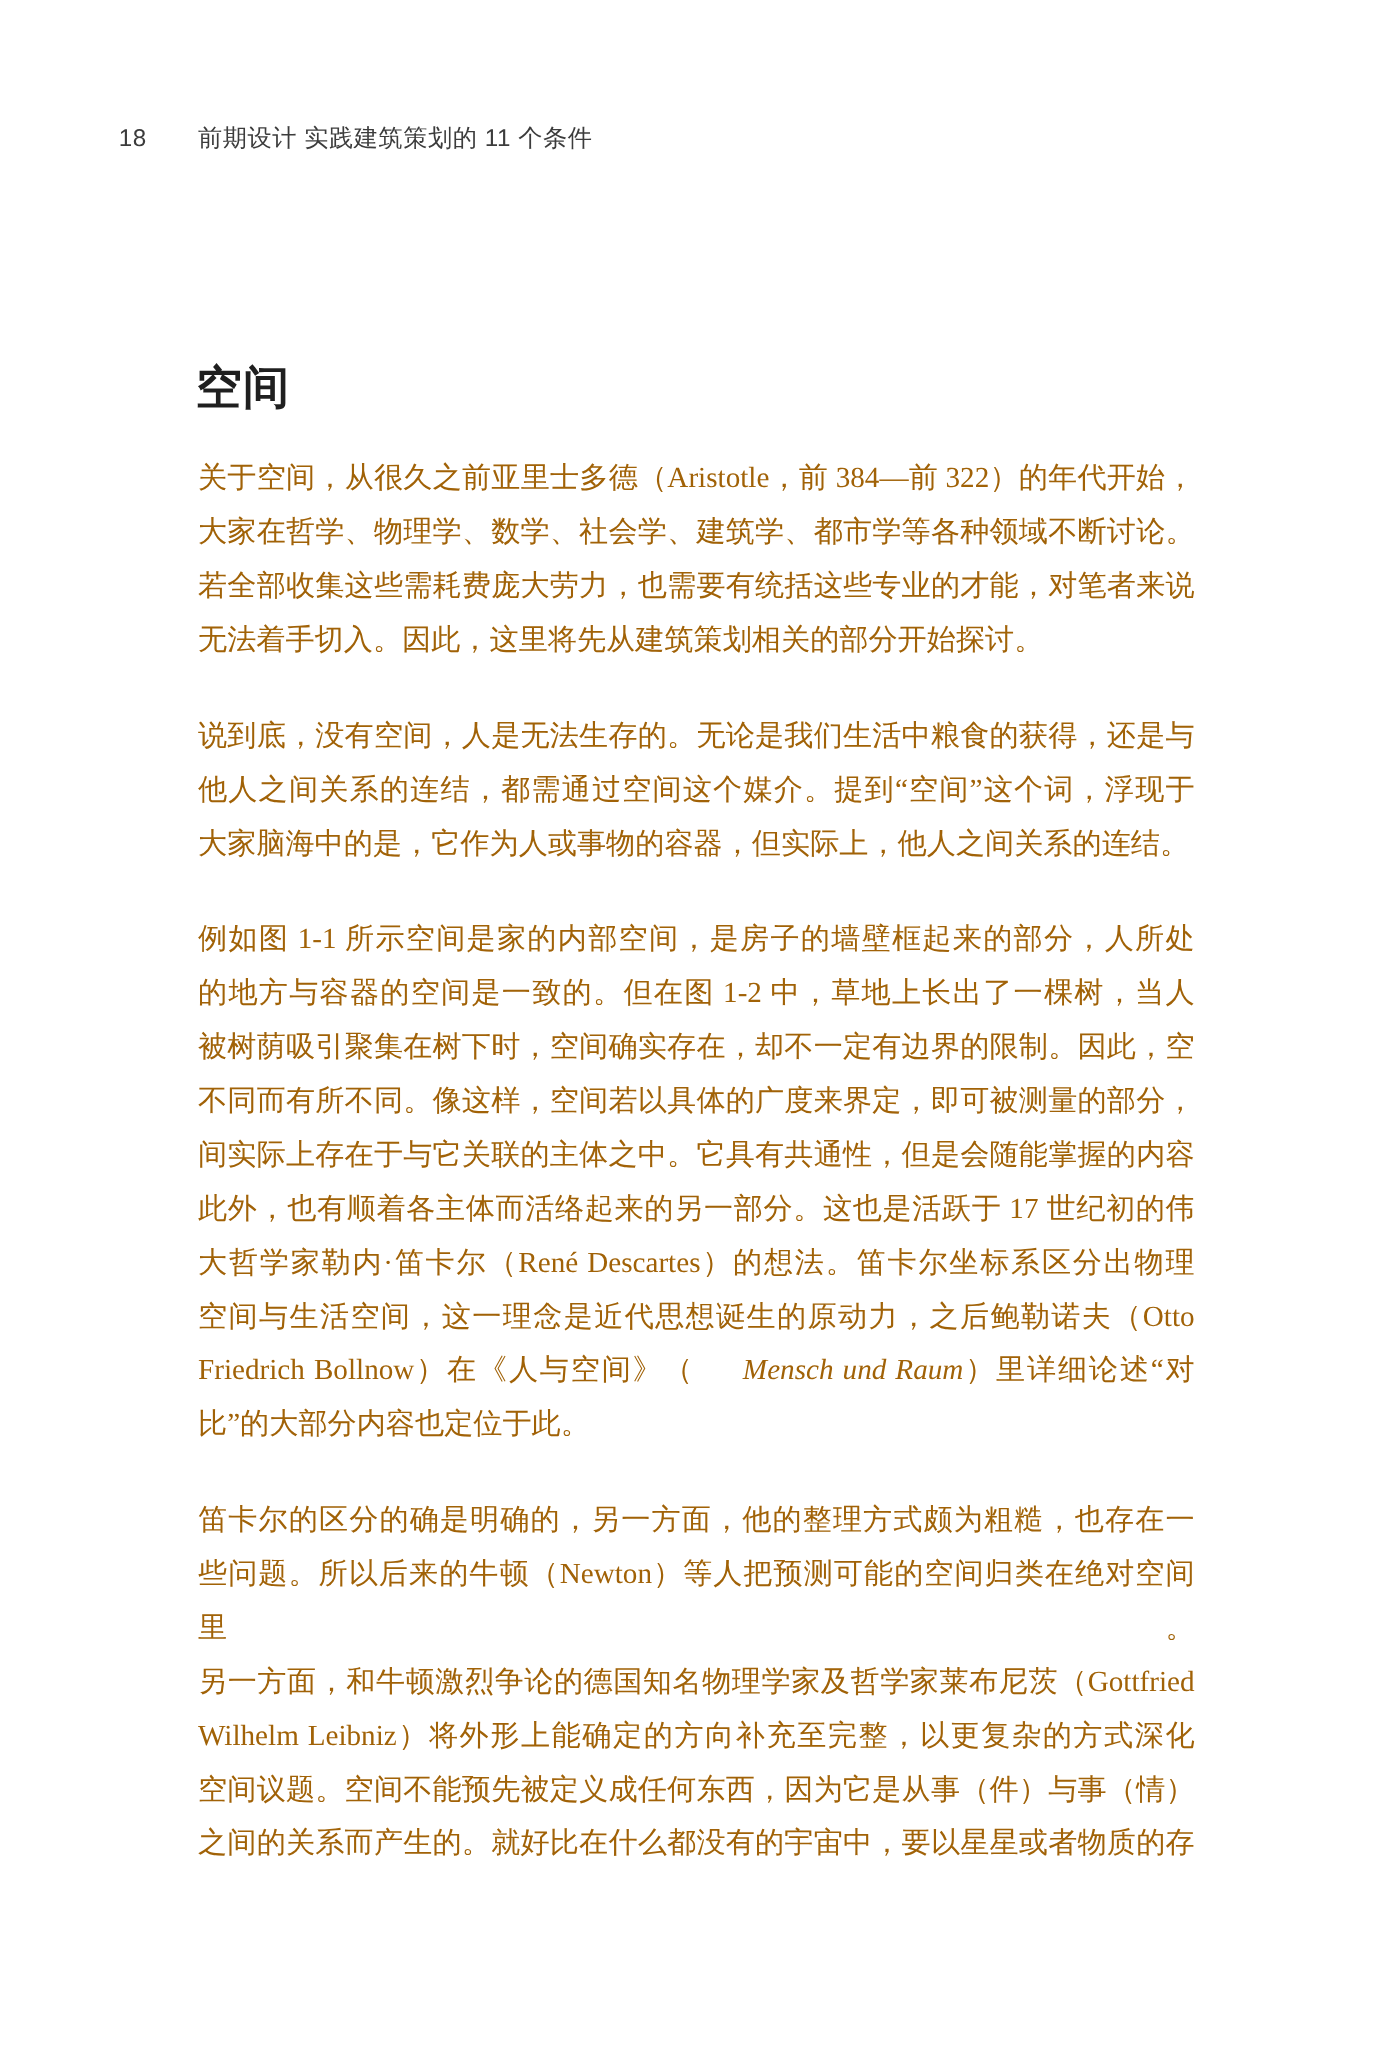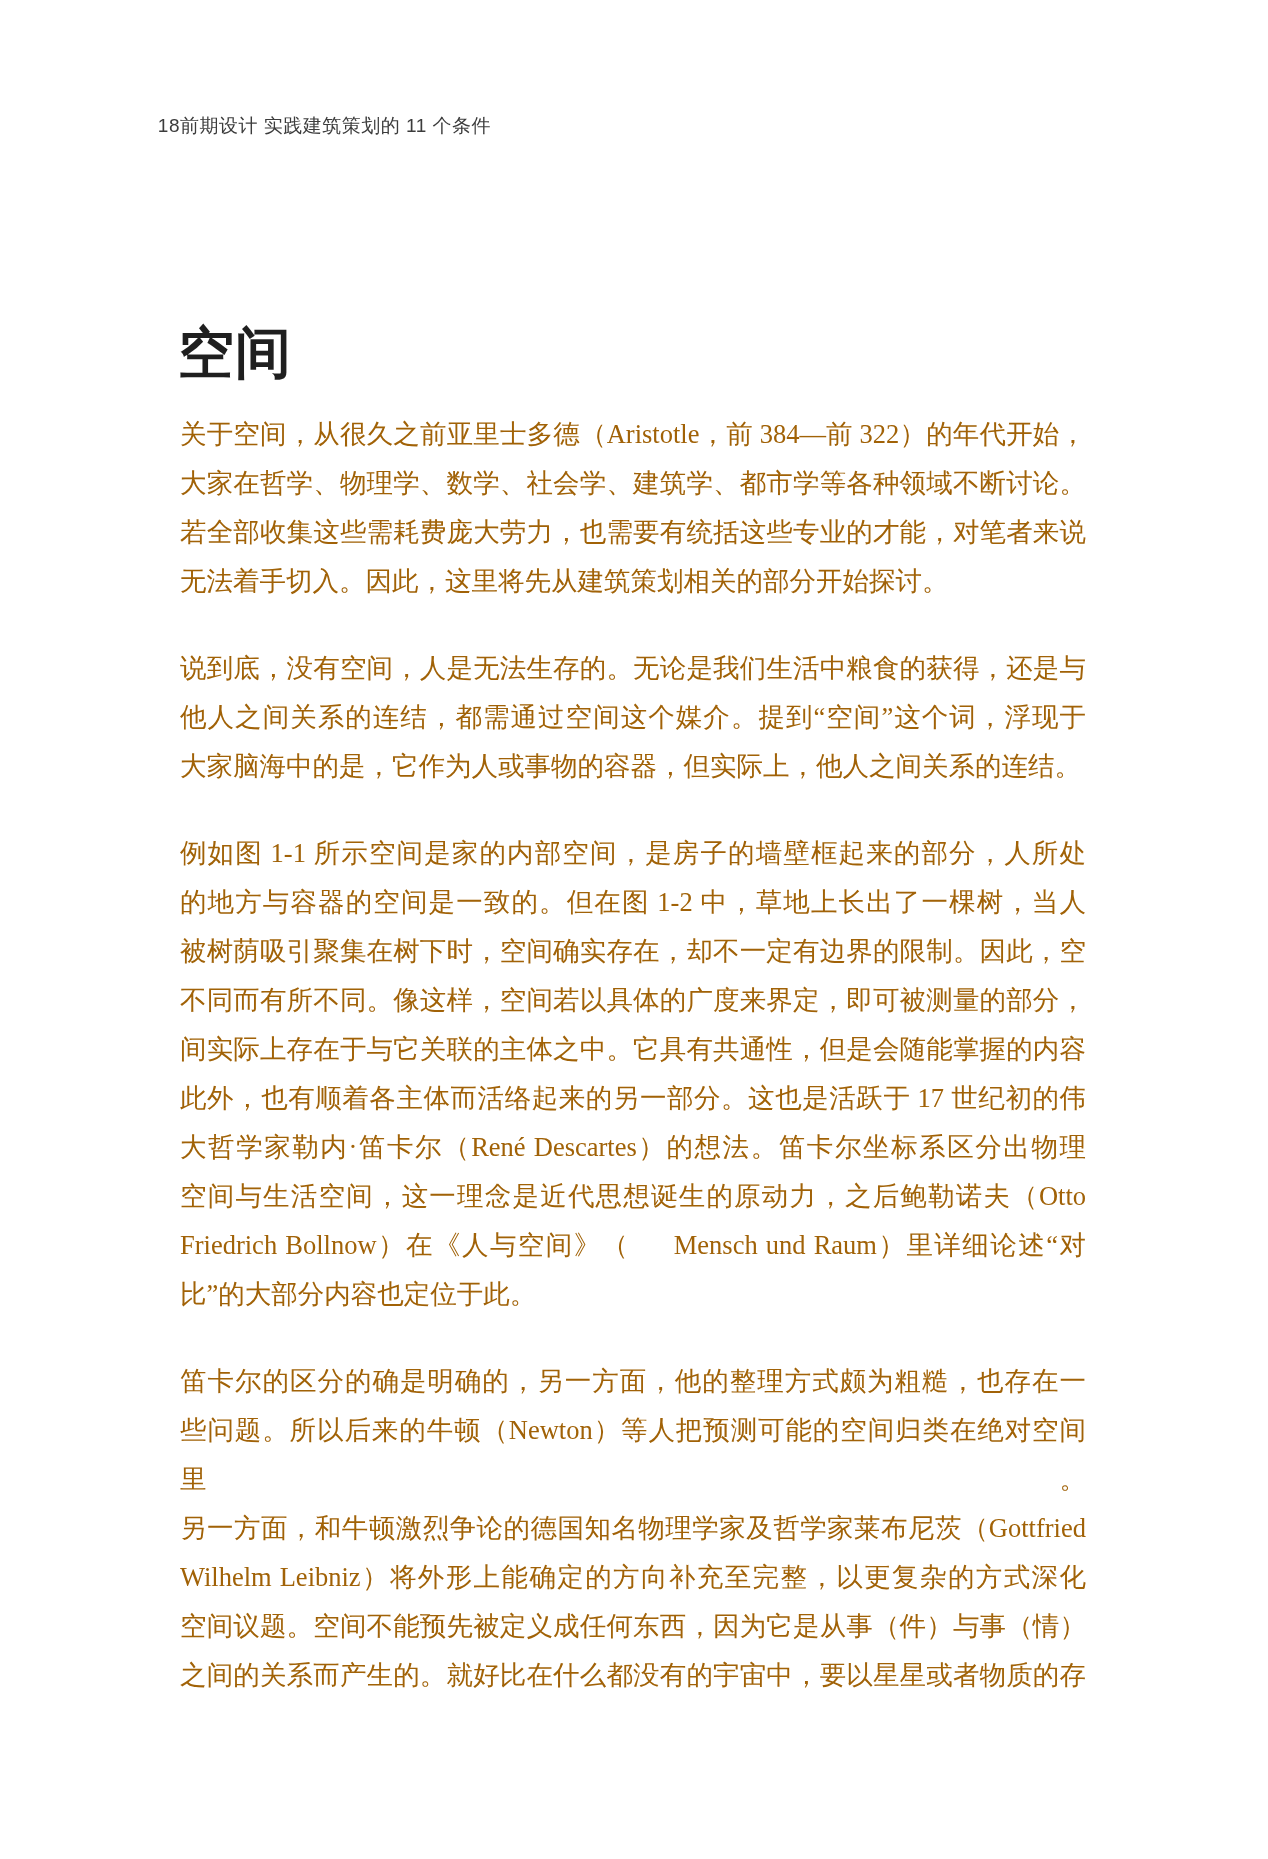--- a/index.html
+++ b/index.html
@@ -15,38 +15,37 @@
     font-family: "Liberation Serif", "DejaVu Serif", serif;
     color: #2e2e2e;
   }
   .running-header {
     position: absolute;
     top: 112px;
     left: 108px;
     display: flex;
     align-items: baseline;
     font-family: "Liberation Sans", "DejaVu Sans", sans-serif;
-    font-size: 19px;
+    font-size: 22px;
     line-height: 28px;
     color: #3c3c3c;
     letter-spacing: 0.5px;
     white-space: pre;
-    text-align: right;
   }
   .page-number {
     display: inline-block;
     width: 72px;
   }
   .section-title {
     position: absolute;
     top: 330px;
     left: 178px;
     margin: 0;
     font-family: "Liberation Serif", "DejaVu Serif", serif;
-    font-size: 56px;
+    font-size: 42px;
     line-height: 46px;
     font-weight: 700;
     color: #1f1f1f;
     letter-spacing: 1px;
   }
   .body-text {
     position: absolute;
     left: 180px;
     top: 410px;
     width: 906px;
@@ -62,20 +61,21 @@
     text-align: justify;
     text-align-last: justify;
     -moz-text-align-last: justify;
     white-space: pre-wrap;
   }
   .line.short {
     text-align-last: left;
     -moz-text-align-last: left;
   }
   .italic-run {
+    font-style: italic;
     margin-left: 44px;
   }
 </style>
 </head>
 <body>
 
 <div class="running-header">
   <span class="page-number">18</span>
   <span class="running-title">前期设计 实践建筑策划的 11 个条件</span>
 </div>

